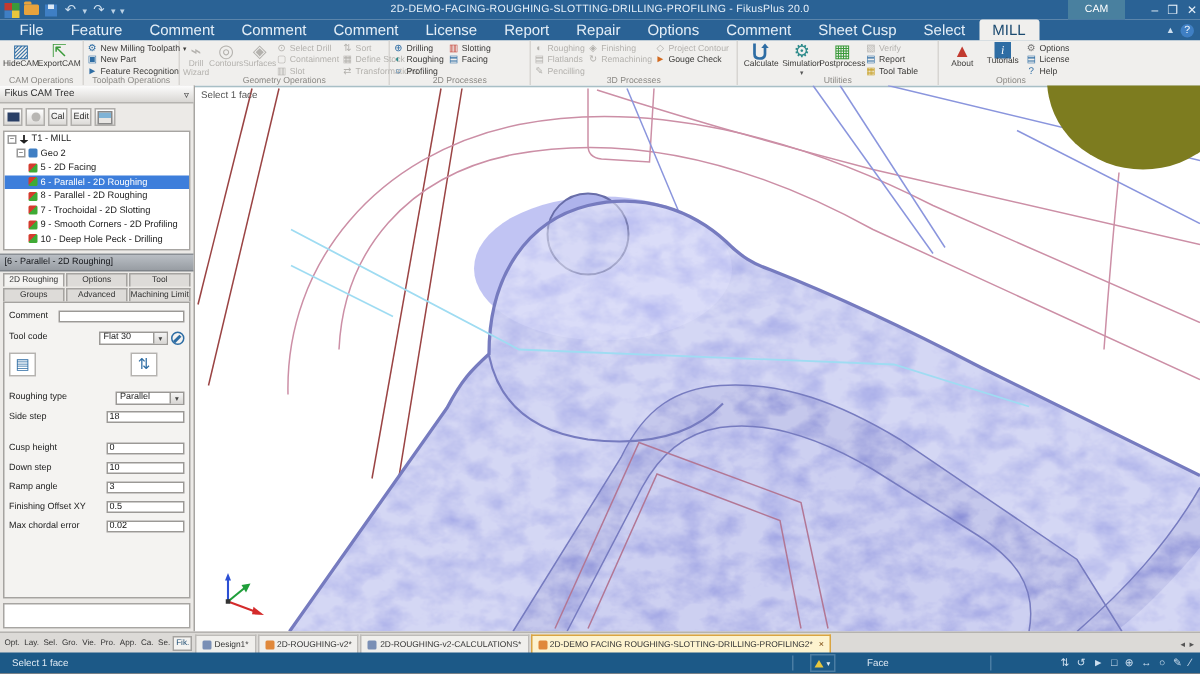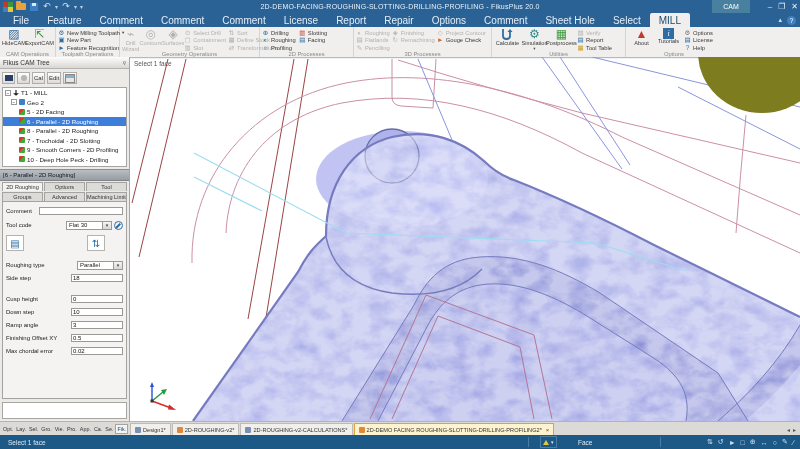--- a/index.html
+++ b/index.html
@@ -126,21 +126,21 @@
     <span class="mtab">File</span>
     <span class="mtab">Feature</span>
     <span class="mtab">Comment</span>
     <span class="mtab">Comment</span>
     <span class="mtab">Comment</span>
     <span class="mtab">License</span>
     <span class="mtab">Report</span>
     <span class="mtab">Repair</span>
     <span class="mtab">Options</span>
     <span class="mtab">Comment</span>
-    <span class="mtab">Sheet Hole</span>
+    <span class="mtab">Sheet Cusp</span>
     <span class="mtab">Select</span>
     <span class="mtab active">MILL</span>
   </div>
   <div id="ribbon-ctl">
     <span>▴</span>
     <span class="helpdot">?</span>
   </div>
 
   <div id="ribbon">
 

